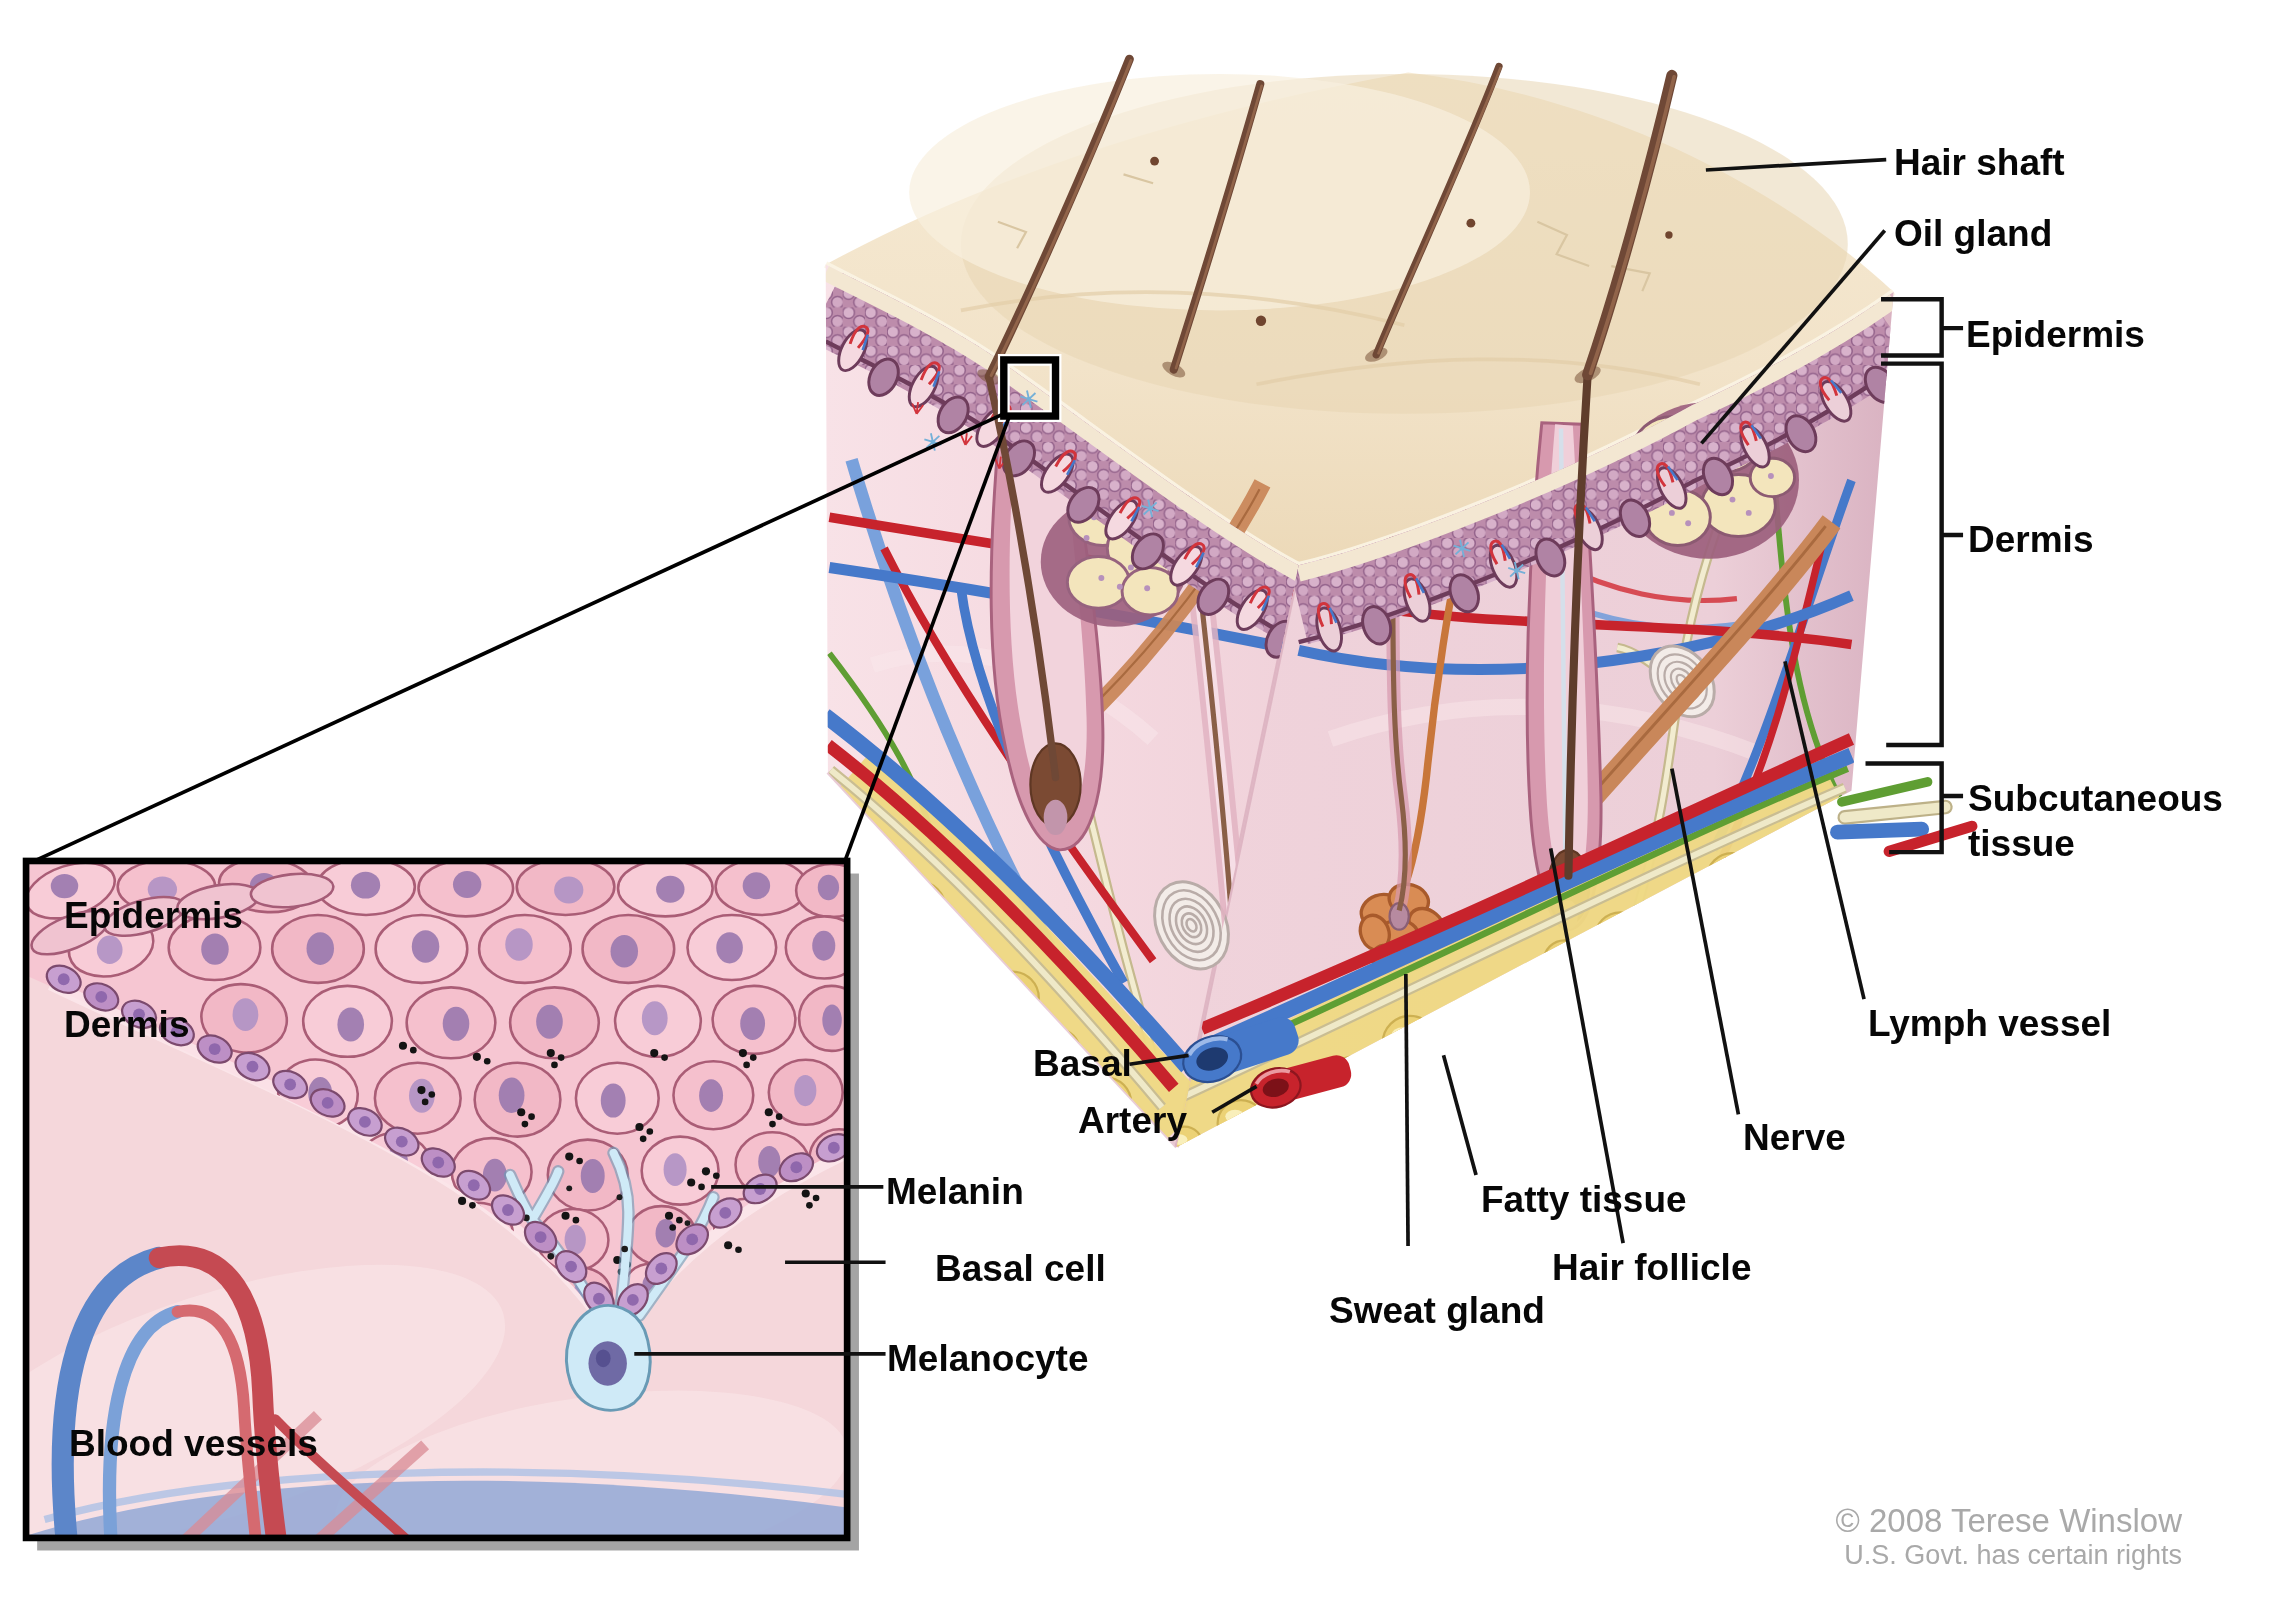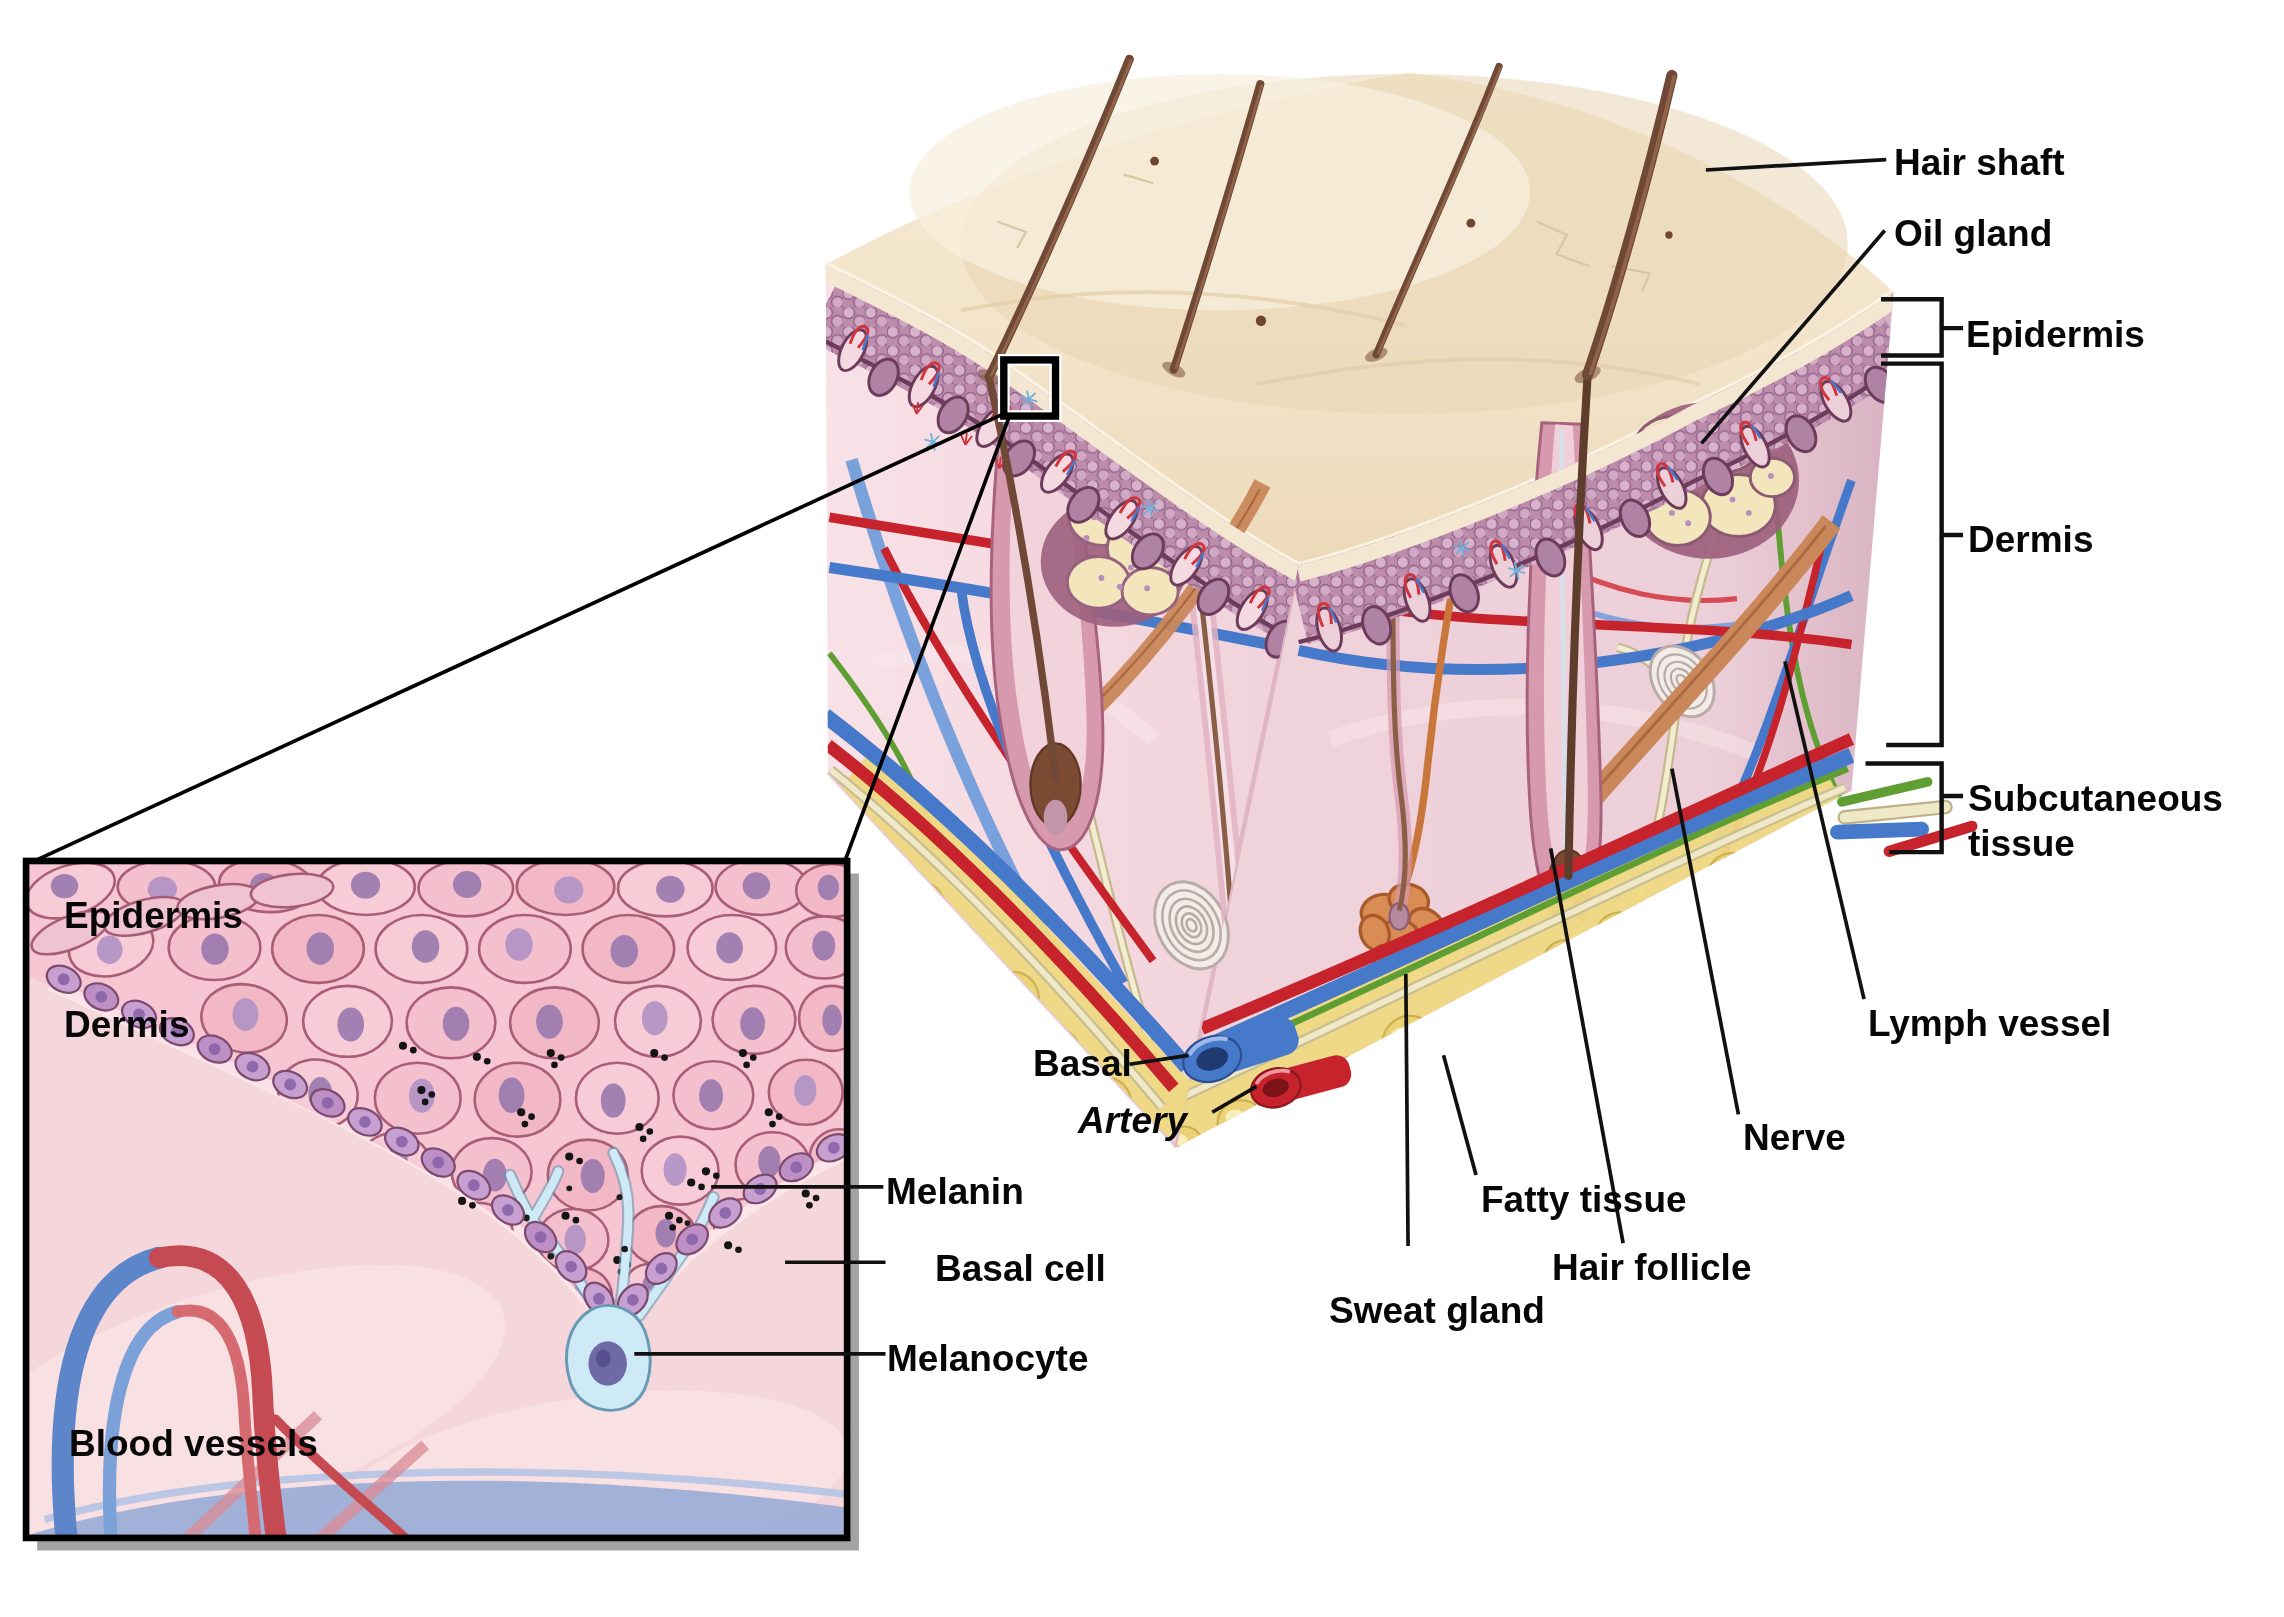--- a/index.html
+++ b/index.html
@@ -14,21 +14,21 @@
   .oil-gland{left:1894px;top:211px;}
   .epidermis-r{left:1966px;top:312px;}
   .dermis-r{left:1968px;top:517px;}
   .subcut{left:1968px;top:776px;width:318px;}
   .lymph{left:1868px;top:1001px;}
   .nerve{left:1743px;top:1115px;}
   .hair-follicle{left:1552px;top:1245px;}
   .fatty{left:1481px;top:1177px;}
   .sweat{left:1329px;top:1288px;}
   .vein{left:1033px;top:1041px;}
-  .artery{left:1078px;top:1098px;font-style:italic;}
+  .artery{left:1078px;top:1098px;}
   .epidermis-i{left:64px;top:893px;}
   .dermis-i{left:64px;top:1002px;}
   .squamous{left:510px;top:897px;width:251px;}
   .blood-vessels{left:69px;top:1421px;}
   .melanin{left:886px;top:1169px;}
   .basal-cell{left:935px;top:1246px;}
   .melanocyte{left:887px;top:1336px;}
   .credit{position:absolute;right:102px;top:1503px;text-align:right;color:#a9a9a9;font-weight:400;}
   .credit .l1{font-size:33px;line-height:1.1;}
   .credit .l2{font-size:27px;line-height:1.2;}
@@ -863,15 +863,19 @@
 <div class="lbl vein">Basal</div>
 <div class="lbl artery">Artery</div>
 
 <div class="lbl epidermis-i">Epidermis</div>
 <div class="lbl dermis-i">Dermis</div>
 <div class="lbl blood-vessels">Blood vessels</div>
 <div class="lbl melanin">Melanin</div>
 <div class="lbl basal-cell">Basal cell</div>
 <div class="lbl melanocyte">Melanocyte</div>
 
-
+<div class="credit">
+  <div class="l1">© 2008 Terese Winslow</div>
+  <div class="l2">U.S. Govt. has certain rights</div>
 </div>
 
+</div>
+
 
 </body></html>

